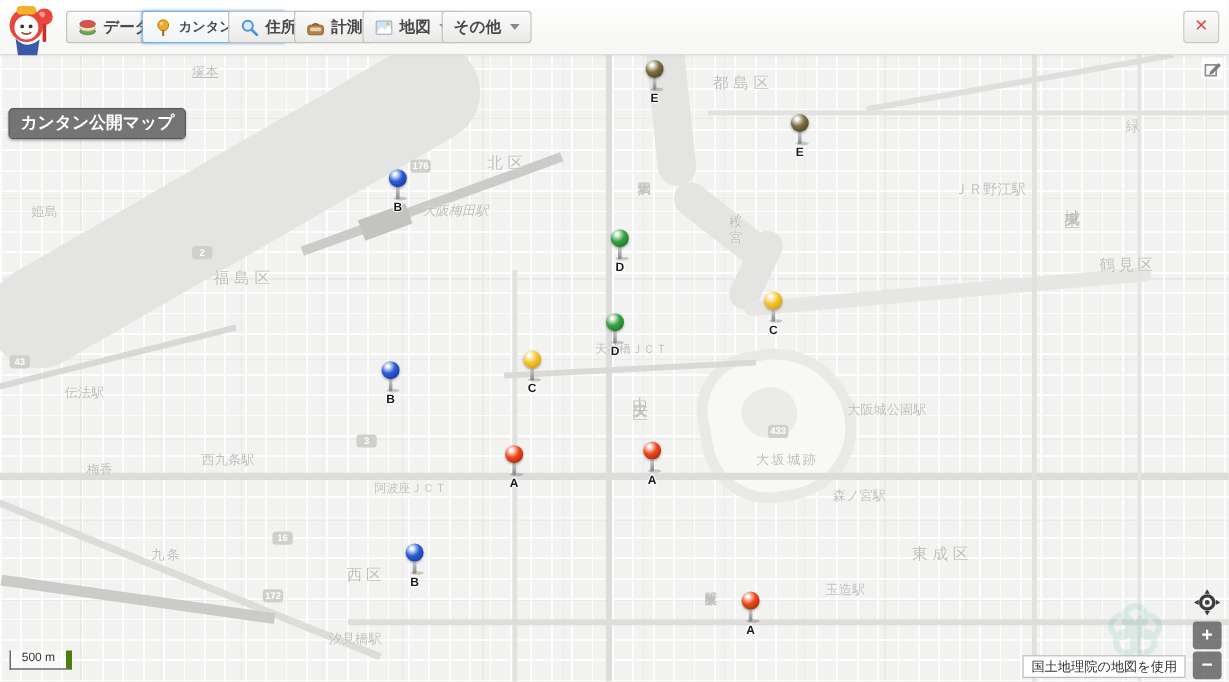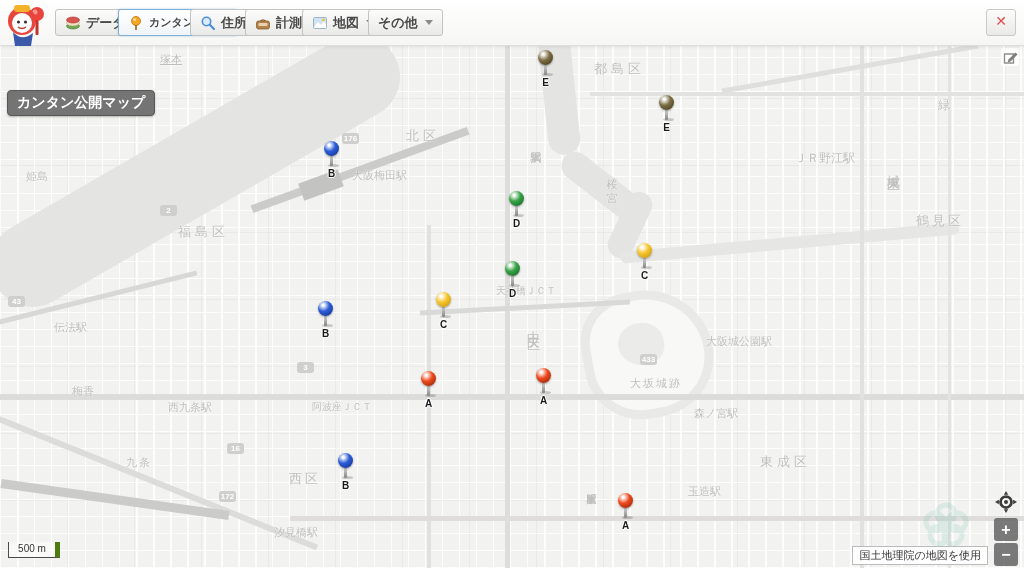--- a/index.html
+++ b/index.html
@@ -106,40 +106,40 @@
   <div class="road" style="left:720px;top:66px;width:260px;height:5px;transform:rotate(-10deg);background:#dfdfdd;"></div>
   <div class="road" style="left:420px;top:305px;width:210px;height:5px;transform:rotate(-3deg);background:#d9d9d7;"></div>
   <div class="rail" style="left:245px;top:166px;width:230px;height:8px;transform:rotate(-20deg);"></div>
   <div class="rail" style="left:300px;top:176px;width:42px;height:18px;transform:rotate(-20deg);background:#c3c3c1;"></div>
   <div class="rail" style="left:0;top:495px;width:230px;height:9px;transform:rotate(8deg);"></div>
 
   <div>
       <span class="mlabel" style="left: 160px; top: 52px; text-decoration: underline;">塚本</span>
       <span class="mlabel" style="left: 26px; top: 169px;">姫島</span>
       <span class="mlabel" style="left: 406px; top: 127px; font-size: 13px; letter-spacing: 4px;">北区</span>
-      <span class="mlabel" style="left: 352px; top: 168px;">大阪梅田駅</span>
+      <span class="mlabel" style="left: 352px; top: 168px; font-style: italic;">大阪梅田駅</span>
       <span class="mlabel" style="left: 178px; top: 223px; font-size: 13px; letter-spacing: 4px;">福島区</span>
       <span class="mlabel vert" style="left: 528px; top: 143px;">天満駅</span>
       <span class="mlabel vert" style="left: 604px; top: 170px;">桜ノ宮</span>
       <span class="mlabel" style="left: 594px; top: 60px; font-size: 13px; letter-spacing: 4px;">都島区</span>
       <span class="mlabel" style="left: 938px; top: 97px; font-size: 12px;">緑</span>
       <span class="mlabel" style="left: 772px; top: 150px; font-size: 12px; margin-left: 23px;">ＪＲ野江駅</span>
       <span class="mlabel vert" style="left: 884px; top: 164px; font-size: 13px; letter-spacing: 2px;">城東区</span>
       <span class="mlabel" style="left: 916px; top: 212px; font-size: 13px; letter-spacing: 3px;">鶴見区</span>
       <span class="mlabel" style="left: 496px; top: 284px; font-size: 10px;">天神橋ＪＣＴ</span>
       <span class="mlabel vert" style="left: 524px; top: 320px; font-size: 13px; letter-spacing: 4px;">中央区</span>
       <span class="mlabel" style="left: 706px; top: 334px;">大阪城公園駅</span>
       <span class="mlabel" style="left: 630px; top: 376px; letter-spacing: 2px;">大坂城跡</span>
       <span class="mlabel" style="left: 694px; top: 406px;">森ノ宮駅</span>
       <span class="mlabel" style="left: 688px; top: 484px;">玉造駅</span>
       <span class="mlabel" style="left: 760px; top: 453px; font-size: 13px; letter-spacing: 4px;">東成区</span>
       <span class="mlabel vert" style="left: 584px; top: 486px; font-size: 10px;">大阪上本町駅</span>
       <span class="mlabel" style="left: 289px; top: 470px; font-size: 13px; letter-spacing: 3px;">西区</span>
       <span class="mlabel" style="left: 126px; top: 455px; letter-spacing: 2px;">九条</span>
-      <span class="mlabel" style="left: 168px; top: 400px;">西九条駅</span>
+      <span class="mlabel" style="left: 168px; top: 376px;">西九条駅</span>
       <span class="mlabel" style="left: 72px; top: 384px;">梅香</span>
       <span class="mlabel" style="left: 54px; top: 320px;">伝法駅</span>
       <span class="mlabel" style="left: 274px; top: 525px;">汐見橋駅</span>
       <span class="mlabel" style="left: 312px; top: 400px; font-size: 10px;">阿波座ＪＣＴ</span>
       <span class="shield" style="left: 160px; top: 205px;">2</span>
       <span class="shield" style="left: 8px; top: 296px;">43</span>
       <span class="shield" style="left: 342px; top: 133px;">176</span>
       <span class="shield" style="left: 297px; top: 362px;">3</span>
       <span class="shield" style="left: 227px; top: 443px;">16</span>
       <span class="shield" style="left: 219px; top: 491px;">172</span>

